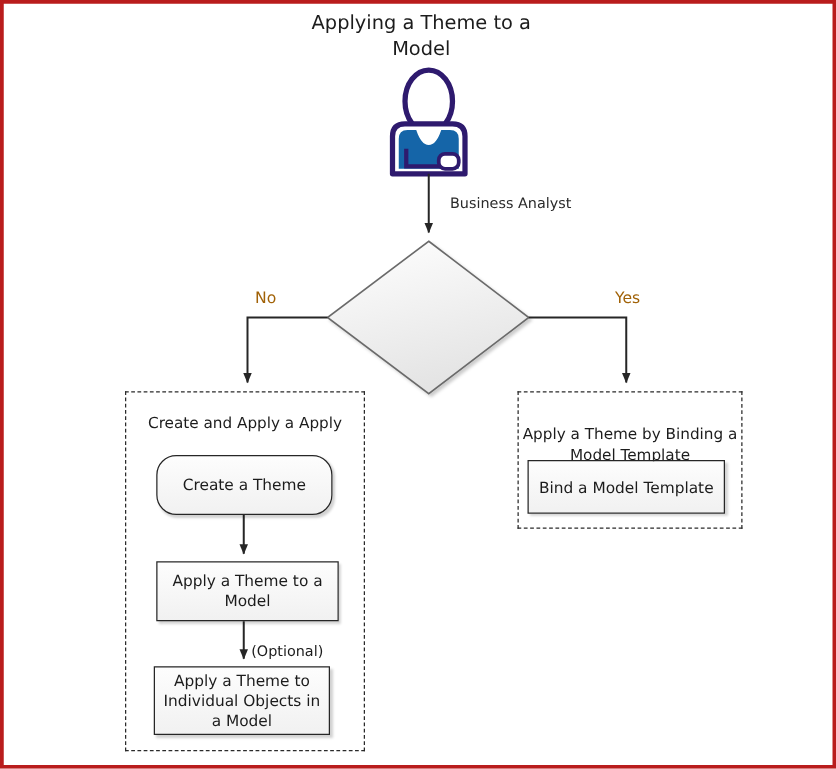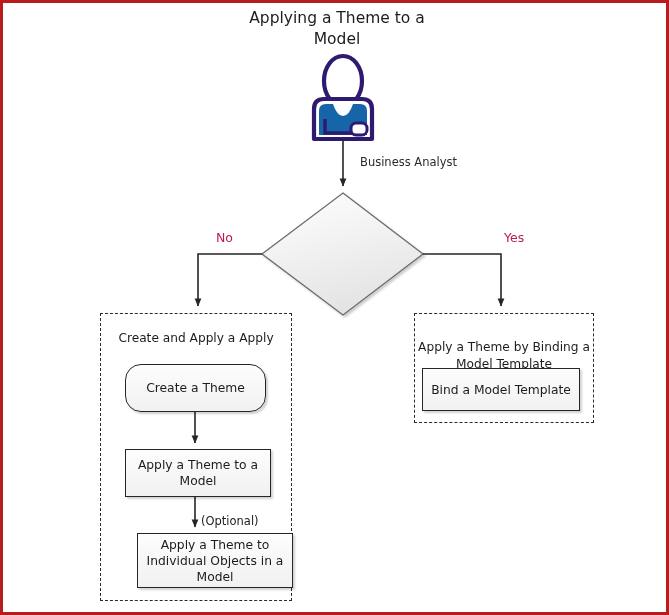--- a/index.html
+++ b/index.html
@@ -38,23 +38,22 @@
   #actor-label {
     left: 357px; top: 152px;
     font-size: 11.5px;
     color: #2b2b2b;
     white-space: nowrap;
   }
 
   
   .branch-label {
     font-size: 12.5px;
-    color: #be185d;
+    color: #a16207;
     white-space: nowrap;
-    margin-left: 12px;
   }
   #label-no  { left: 201px; top: 227px; }
   #label-yes { left: 489px; top: 227px; }
 
   #optional-label {
     left: 198px; top: 511px;
     font-size: 11.5px;
     color: #1c1c1c;
     white-space: nowrap;
   }
@@ -96,21 +95,21 @@
     align-items: center;
     justify-content: center;
     text-align: center;
     font-size: 12.3px;
     line-height: 16px;
     color: #1c1c1c;
     padding: 2px 6px;
   }
   #box-create-theme     { left: 122px; top: 361px; width: 141px; height: 48px; border-radius: 16px; }
   #box-apply-model      { left: 122px; top: 446px; width: 146px; height: 48px; }
-  #box-apply-objects    { left: 134px; top: 530px; width: 156px; height: 55px; }
+  #box-apply-objects    { left: 120px; top: 530px; width: 141px; height: 55px; }
   #box-bind-template    { left: 419px; top: 365px; width: 158px; height: 43px; }
 </style>
 </head>
 <body>
 
 <div id="canvas">
 
   <svg id="svg-layer" viewBox="0 0 669 615" xmlns="http://www.w3.org/2000/svg">
     <defs>
       <marker id="arrowhead" markerWidth="9" markerHeight="9" refX="7.6" refY="3.6" orient="auto" markerUnits="userSpaceOnUse">

